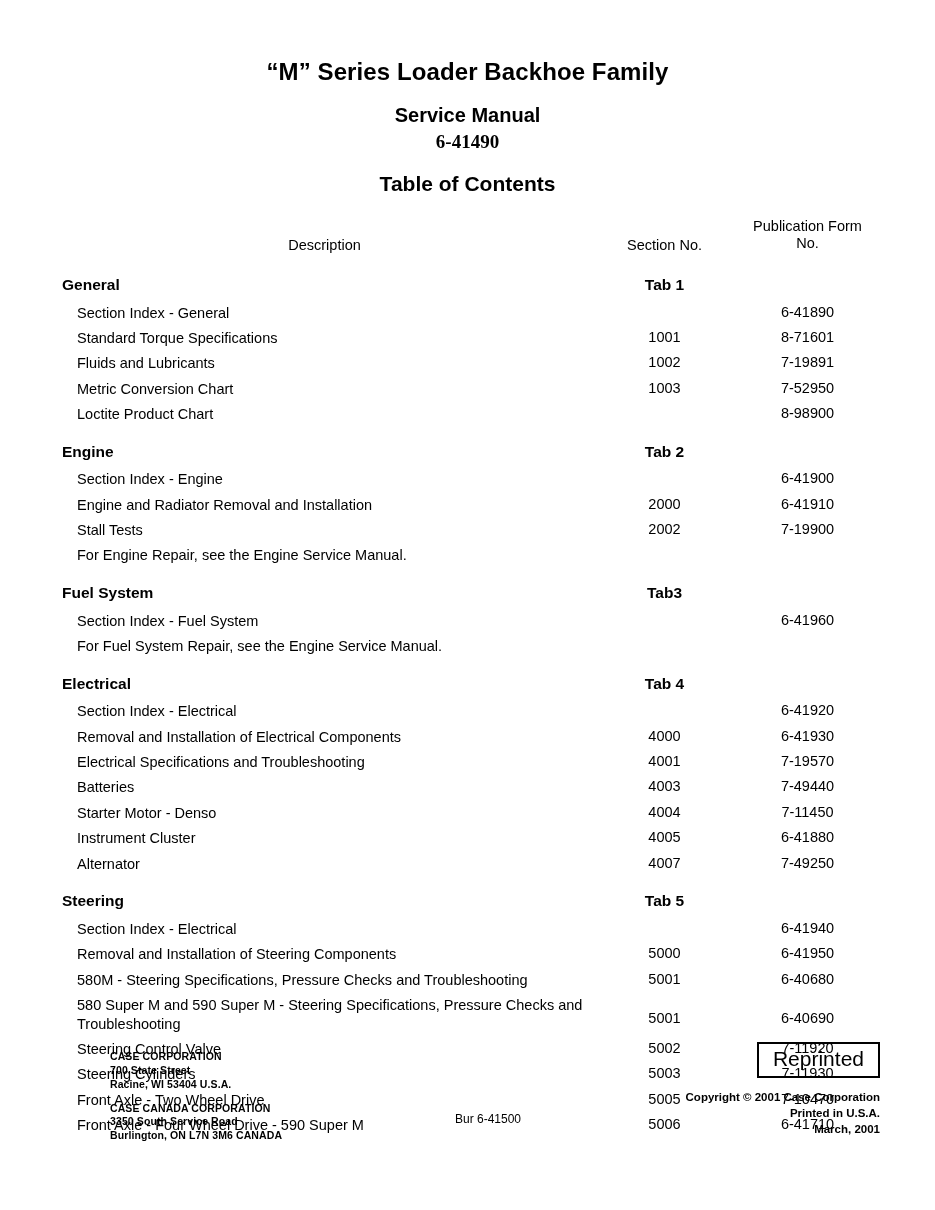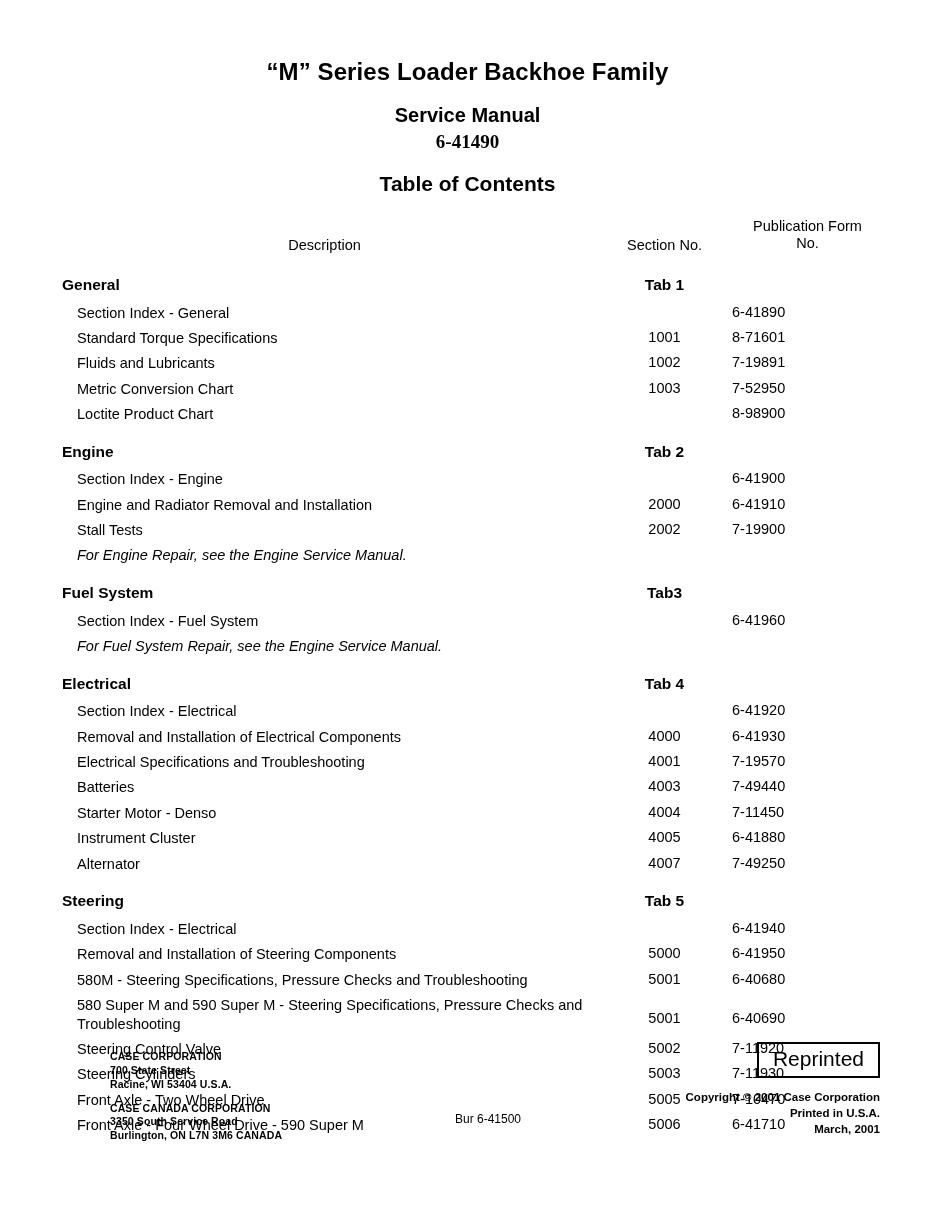--- a/index.html
+++ b/index.html
@@ -109,29 +109,29 @@
     padding-top: 6.5px;
   }
   tr.entry-row .e-desc {
     padding-left: 25px;
     line-height: 1.3;
   }
   tr.entry-row .e-sect {
     text-align: center;
   }
   tr.entry-row .e-pub {
+    text-align: center;
   }
   tr.entry-row.wrap .e-sect,
   tr.entry-row.wrap .e-pub {
     vertical-align: middle;
     padding-top: 14px;
   }
   tr.entry-row.note .e-desc {
     padding-left: 25px;
-    font-style: italic;
   }
 
   
   .footer {
     position: absolute;
     left: 0;
     right: 0;
     bottom: 0;
     height: 168px;
     padding-left: 16px;

